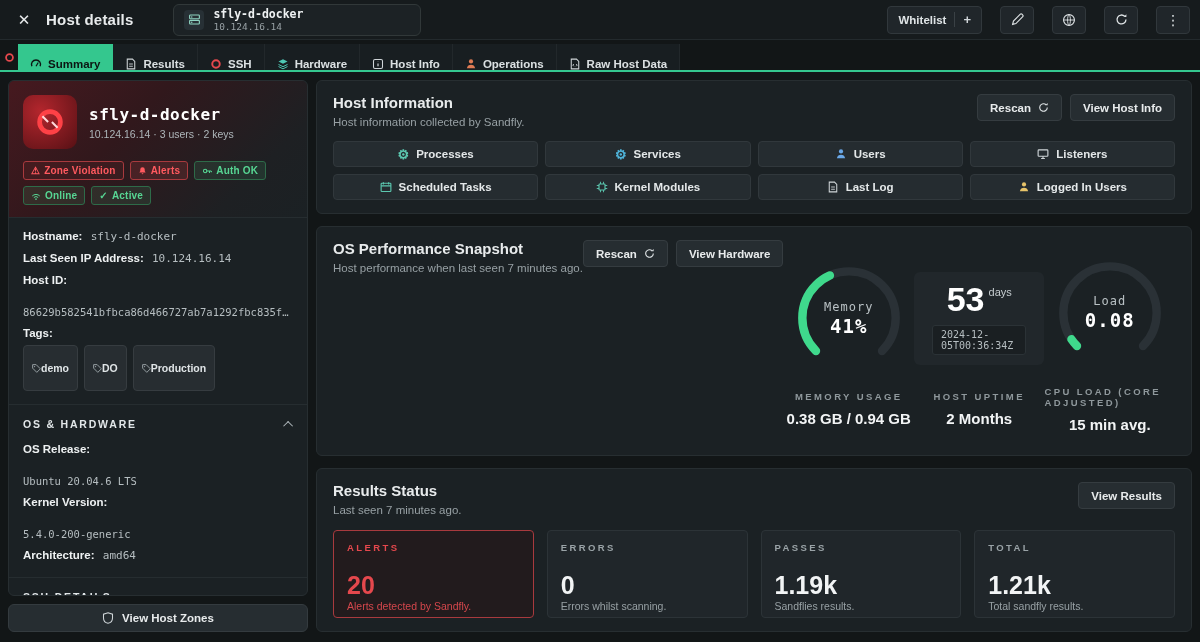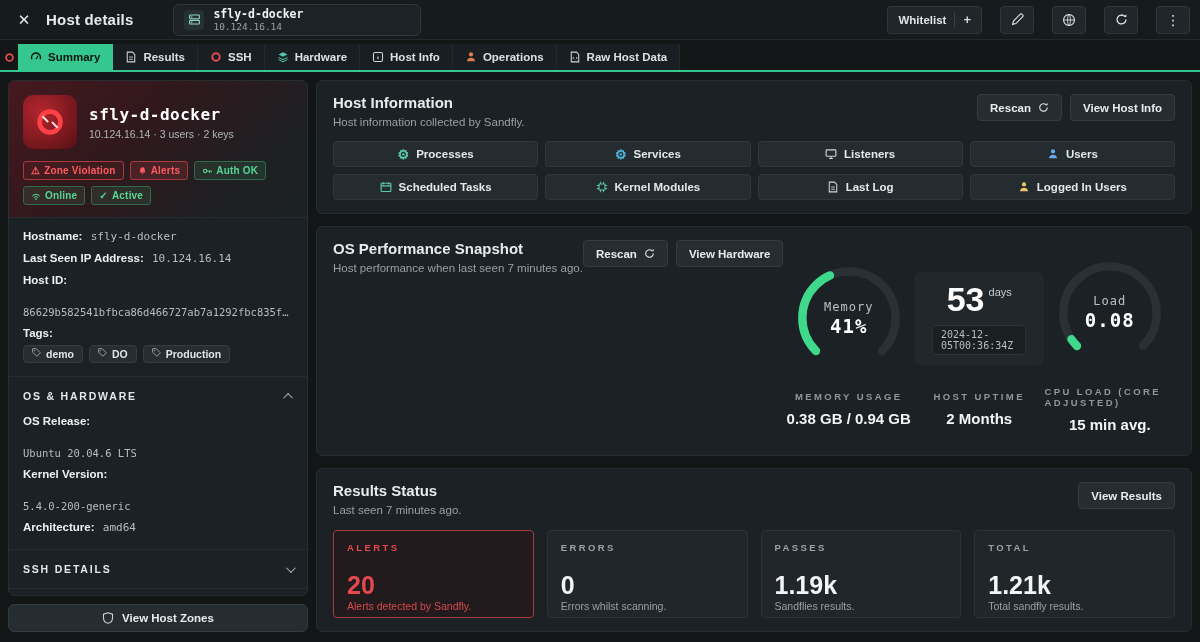--- a/index.html
+++ b/index.html
@@ -17,21 +17,21 @@
   .chip-ip{font-family:"DejaVu Sans Mono",monospace;font-size:9.5px;color:#97a0a4;line-height:11px;margin-top:1px}
   .hdr-right{margin-left:auto;display:flex;gap:18px;align-items:center}
   .hdr-btn{background:#20262a;border:1px solid #31383c;border-radius:4px;height:28px;display:inline-flex;align-items:center;justify-content:center;color:#dfe4e6;cursor:pointer;padding:0 8px}
   .whitelist-btn{font-size:11.5px;font-weight:bold;gap:8px;padding:0 10px}
   .whitelist-plus{border-left:1px solid #3a4145;padding-left:8px;font-size:13px;color:#cfd5d8}
   .sq{width:34px}
 
   
   .tabbar{height:32px;background:#121617;display:flex;align-items:flex-end;border-bottom:2px solid #34c78e}
   .tab-strip-pre{width:18px;height:26px;display:flex;align-items:center;justify-content:center}
-  .tab{height:26px;display:flex;align-items:center;gap:6px;padding:12px 12px;font-size:11.5px;font-weight:bold;color:#dbe0e2;background:#181e21;border-right:1px solid #22282b;cursor:pointer;white-space:nowrap}
+  .tab{height:26px;display:flex;align-items:flex-end;gap:6px;padding:0 12px;font-size:11.5px;font-weight:bold;color:#dbe0e2;background:#181e21;border-right:1px solid #22282b;cursor:pointer;white-space:nowrap}
   .tab.active{background:#34c78e;color:#0c1512;border-right-color:#34c78e}
 
   
   .content{display:flex;gap:8px;padding:8px;height:568px}
 
   
   .sidebar{width:300px;display:flex;flex-direction:column;flex-shrink:0}
   .side-card{flex:1;background:#1b2124;border:1px solid #272e31;border-radius:6px;overflow:hidden;display:flex;flex-direction:column}
   .hero{background:linear-gradient(135deg,#46191f 0%,#31181c 38%,#1e2023 78%,#1b2124 100%);padding:14px 14px 12px}
   .hero-top{display:flex;align-items:center;gap:12px}
@@ -43,21 +43,21 @@
   .badge{display:inline-flex;align-items:center;gap:4px;font-size:10px;font-weight:bold;padding:3px 7px;border-radius:3px;letter-spacing:.2px;cursor:default}
   .badge.red-outline{color:#ff5a5f;border:1px solid #a83a3e;background:rgba(229,72,77,.07)}
   .badge.red{color:#ff5a5f;border:1px solid #a83a3e;background:rgba(229,72,77,.16)}
   .badge.green{color:#57d693;border:1px solid #2e6b49;background:rgba(70,199,131,.12)}
   .side-fields{padding:12px 14px 4px;border-top:1px solid #262d30}
   .field{margin-bottom:9px;font-size:11.5px;white-space:nowrap;overflow:hidden}
   .field .lbl{font-weight:bold;color:#eef1f2}
   .field .val{color:#b6bec1;font-family:"DejaVu Sans Mono",monospace;margin-left:5px;font-size:11px}
   .field .val.block{display:block;margin:20px 0 0;font-size:10.5px;overflow:hidden;text-overflow:ellipsis}
   .tag-row{display:flex;gap:6px;margin-top:6px}
-  .tag-chip{display:inline-flex;align-items:flex-start;gap:5px;background:#272d31;border:1px solid #363c40;border-radius:4px;padding:2px 8px;font-size:10.5px;font-weight:bold;color:#dfe4e6;cursor:pointer}
+  .tag-chip{display:inline-flex;align-items:center;background:#272d31;border:1px solid #363c40;border-radius:4px;padding:16px 8px;font-size:10.5px;font-weight:bold;color:#dfe4e6;cursor:pointer}
   .section-hdr{display:flex;justify-content:space-between;align-items:center;padding:13px 14px;font-size:10.5px;font-weight:bold;letter-spacing:1.8px;color:#e2e7e9;cursor:pointer;border-top:1px solid #262d30}
   .section-body{padding:0 14px 6px}
   .chev{width:7px;height:7px;border-right:1.8px solid #aeb6ba;border-bottom:1.8px solid #aeb6ba;display:inline-block}
   .chev.down{transform:rotate(45deg) translateY(-2px)}
   .chev.up{transform:rotate(-135deg) translateY(-2px)}
   .zones-btn{margin-top:8px;height:28px;background:#262d31;border:1px solid #343b3f;border-radius:6px;display:flex;align-items:center;justify-content:center;gap:8px;font-size:11.5px;font-weight:bold;color:#e8ebec;cursor:pointer}
 
   
   .main{flex:1;display:flex;flex-direction:column;gap:12px;overflow:hidden}
   .card{background:#1b2124;border:1px solid #272e31;border-radius:6px;padding:13px 16px}
@@ -401,34 +401,34 @@
           <span class="gear-glyph" style="color:#5cc8b0">⚙</span>
           <span>Processes</span>
         </div>
         <div class="info-btn">
           <span class="gear-glyph" style="color:#4fb3d9">⚙</span>
           <span>Services</span>
         </div>
         <div class="info-btn">
           <span>
               <svg width="12" height="12" viewBox="0 0 16 16">
+                <circle cx="8" cy="4.5" r="2.8" fill="#6aa8e8"></circle>
+                <path d="M2.5 13.5c.5-3 2.8-4.5 5.5-4.5s5 1.5 5.5 4.5z" fill="#6aa8e8"></path>
+              </svg>
+            </span>
+          <span>Users</span>
+        </div>
+        <div class="info-btn">
+          <span>
+              <svg width="12" height="12" viewBox="0 0 16 16">
                 <rect x="1.5" y="2.5" width="13" height="8.5" rx="1" fill="none" stroke="#cfd5d8" stroke-width="1.5"></rect>
                 <path d="M5.5 14h5M8 11v3" stroke="#cfd5d8" stroke-width="1.5"></path>
               </svg>
             </span>
           <span>Listeners</span>
-        </div>
-        <div class="info-btn">
-          <span>
-              <svg width="12" height="12" viewBox="0 0 16 16">
-                <circle cx="8" cy="4.5" r="2.8" fill="#6aa8e8"></circle>
-                <path d="M2.5 13.5c.5-3 2.8-4.5 5.5-4.5s5 1.5 5.5 4.5z" fill="#6aa8e8"></path>
-              </svg>
-            </span>
-          <span>Users</span>
         </div>
         <div class="info-btn">
           <span>
               <svg width="12" height="12" viewBox="0 0 16 16">
                 <rect x="1.5" y="3" width="13" height="11" rx="1" fill="none" stroke="#5cc8b0" stroke-width="1.5"></rect>
                 <path d="M1.5 6.5h13M4.5 1.5v3M11.5 1.5v3" stroke="#5cc8b0" stroke-width="1.5"></path>
               </svg>
             </span>
           <span>Scheduled Tasks</span>
         </div>

